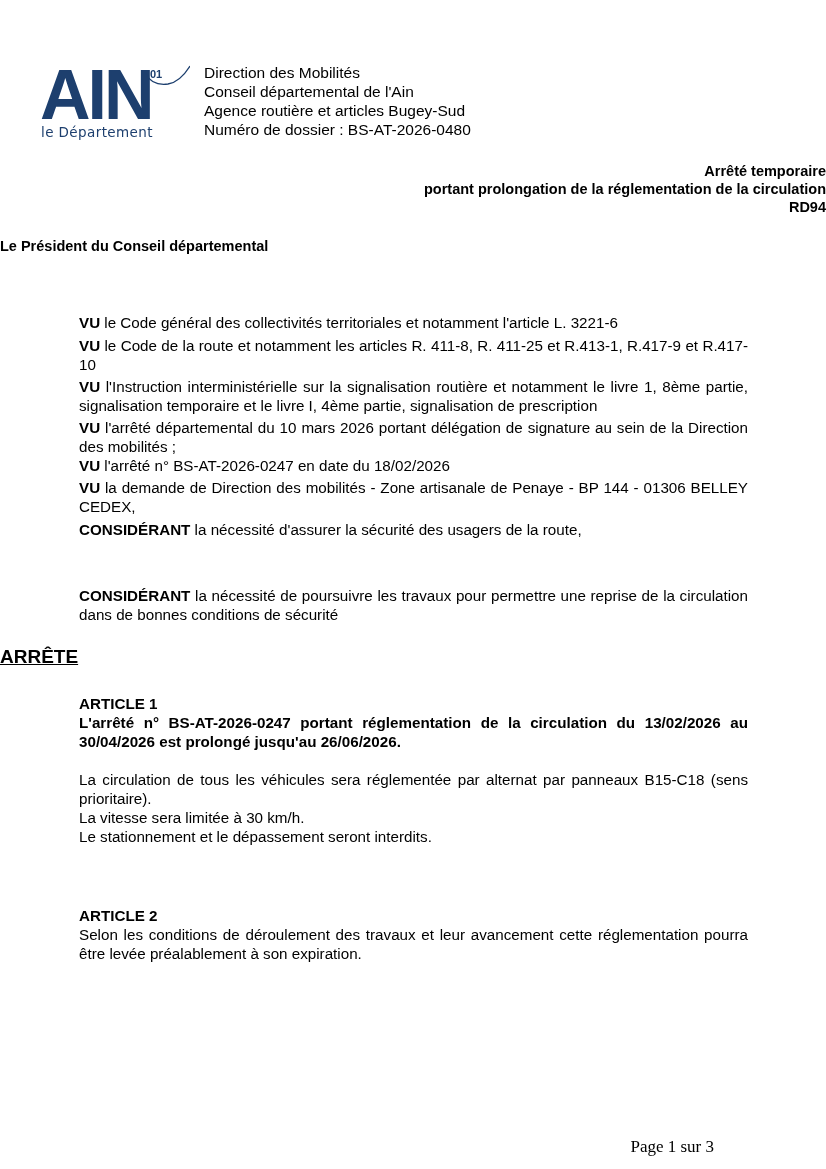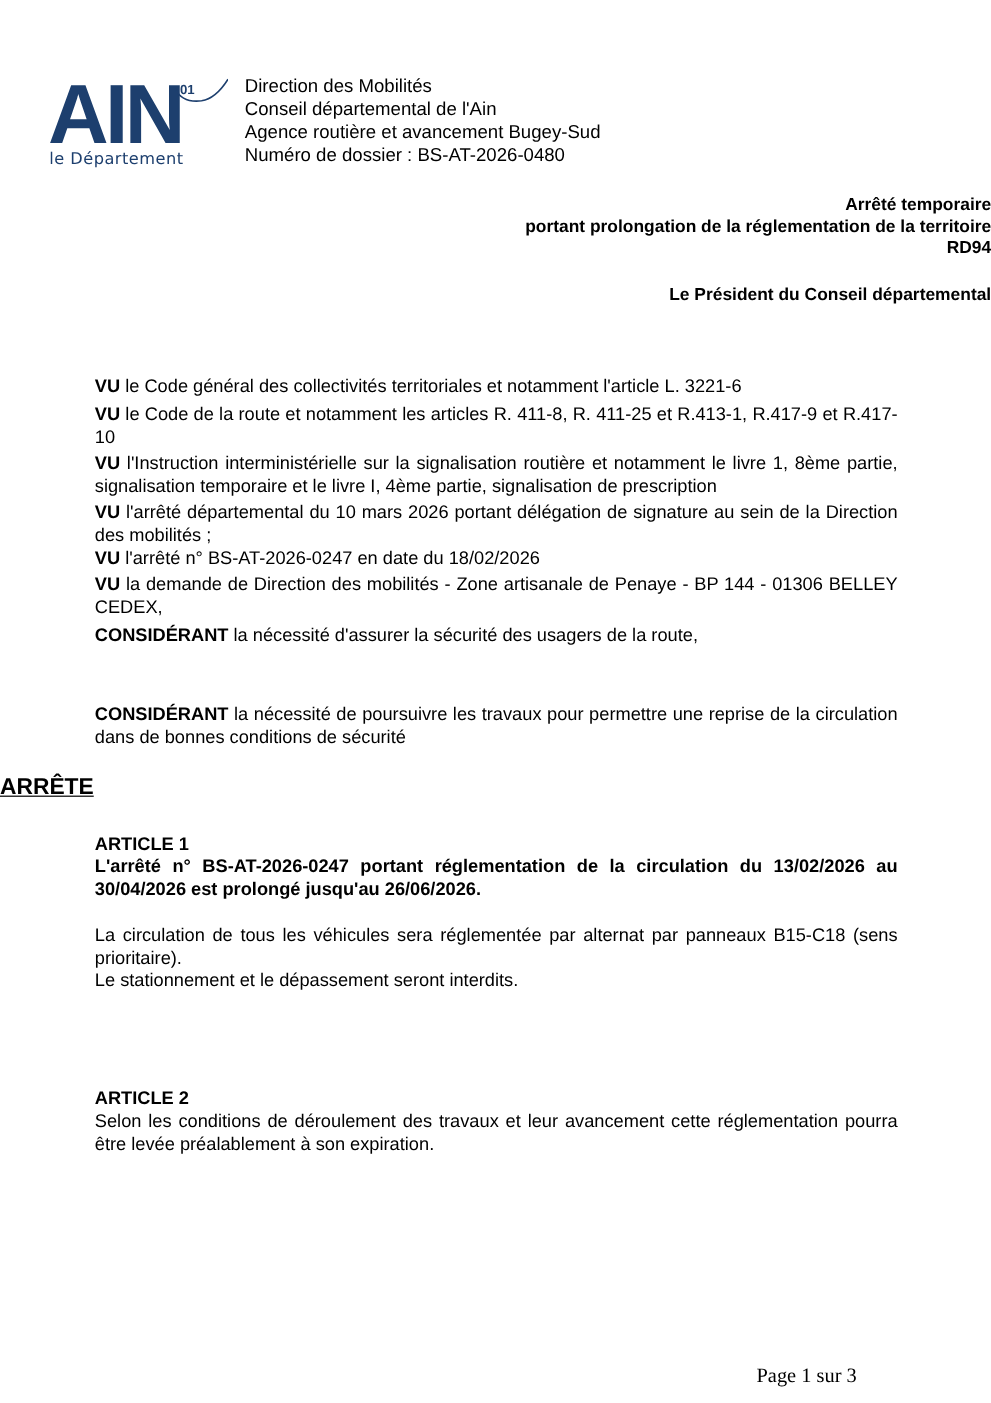--- a/index.html
+++ b/index.html
@@ -6,21 +6,21 @@
   body { width: 826px; height: 1169px; position: relative; overflow: hidden; color: #000; font-family: "Liberation Sans", sans-serif; }
   .page { position: absolute; left: 0; top: 0; width: 754px; height: 1169px; }
 
   .logo { position: absolute; left: 40px; top: 64px; width: 150px; height: 76px; }
   .logo svg { width: 150px; height: 76px; display: block; }
 
   .header-lines { position: absolute; left: 204px; top: 63px; font-size: 15.5px; line-height: 19px; color: #000; }
   .header-lines div { white-space: nowrap; }
 
   .title-block { position: absolute; left: 0; width: 826px; top: 162px; text-align: right; font-weight: bold; font-size: 14.5px; line-height: 18px; }
-  .president { position: absolute; left: 0; width: 826px; top: 237px; text-align: right; font-weight: bold; font-size: 14.5px; line-height: 18px; }
+  .president { position: absolute; left: 0; width: 826px; top: 237px; text-align: left; font-weight: bold; font-size: 14.5px; line-height: 18px; }
 
   .body-text { position: absolute; left: 79px; width: 669px; font-size: 15.2px; line-height: 19px; text-align: justify; }
   .body-text b { font-weight: bold; margin-top: 23px; }
 
   .arrete-heading { position: absolute; left: 0; width: 826px; top: 646px; text-align: left; font-weight: bold; font-size: 19px; text-decoration: underline; }
 
   .page-number { position: absolute; right: 40px; top: 1137px; font-family: "Liberation Serif", serif; font-size: 17px; }
 </style>
 </head>
 <body>
@@ -32,27 +32,27 @@
       <text x="0" y="55" font-family="Liberation Sans, sans-serif" font-weight="bold" font-size="70" fill="#1d3f6e" letter-spacing="-3">AIN</text>
       <path d="M106 10 Q112 22 128 20 Q140 18 150 2" stroke="#1d3f6e" stroke-width="1.3" fill="none"></path>
       <text x="110" y="14" font-family="Liberation Sans, sans-serif" font-weight="bold" font-size="11" fill="#1d3f6e">01</text>
       <text x="1" y="73" font-family="DejaVu Sans, sans-serif" font-size="13.5" fill="#1d3f6e" letter-spacing="0.4">le Département</text>
     </svg>
   </div>
 
   <div class="header-lines">
     <div>Direction des Mobilités</div>
     <div>Conseil départemental de l'Ain</div>
-    <div>Agence routière et avancement Bugey-Sud</div>
+    <div>Agence routière et articles Bugey-Sud</div>
     <div>Numéro de dossier : BS-AT-2026-0480</div>
   </div>
 
   <div class="title-block">
     <div>Arrêté temporaire</div>
-    <div>portant prolongation de la réglementation de la territoire</div>
+    <div>portant prolongation de la réglementation de la circulation</div>
     <div>RD94</div>
   </div>
 
   <div class="president">Le Président du Conseil départemental</div>
 
   <div class="body-text" style="top:313px;">
     <b>VU</b><span> le Code général des collectivités territoriales et notamment l'article L. 3221-6</span>
   </div>
   <div class="body-text" style="top:336px;">
     <b>VU</b><span> le Code de la route et notamment les articles R. 411-8, R. 411-25 et R.413-1, R.417-9 et R.417-10</span>
@@ -77,20 +77,21 @@
     <b>CONSIDÉRANT</b><span> la nécessité de poursuivre les travaux pour permettre une reprise de la circulation dans de bonnes conditions de sécurité</span>
   </div>
 
   <div class="arrete-heading">ARRÊTE</div>
 
   <div class="body-text" style="top:694px;">
     <div style="font-weight:bold;">ARTICLE 1</div>
     <div style="font-weight:bold;">L'arrêté n° BS-AT-2026-0247 portant réglementation de la circulation du 13/02/2026 au 30/04/2026 est prolongé jusqu'au 26/06/2026.</div>
     <div style="height:19px;"></div>
     <div>La circulation de tous les véhicules sera réglementée par alternat par panneaux B15-C18 (sens prioritaire).</div>
+    <div>La vitesse sera limitée à 30 km/h.</div>
     <div>Le stationnement et le dépassement seront interdits.</div>
   </div>
 
   <div class="body-text" style="top:906px;">
     <div style="font-weight:bold;">ARTICLE 2</div>
     <div>Selon les conditions de déroulement des travaux et leur avancement cette réglementation pourra être levée préalablement à son expiration.</div>
   </div>
 
   <div class="page-number">Page 1 sur 3</div>
 </div>

